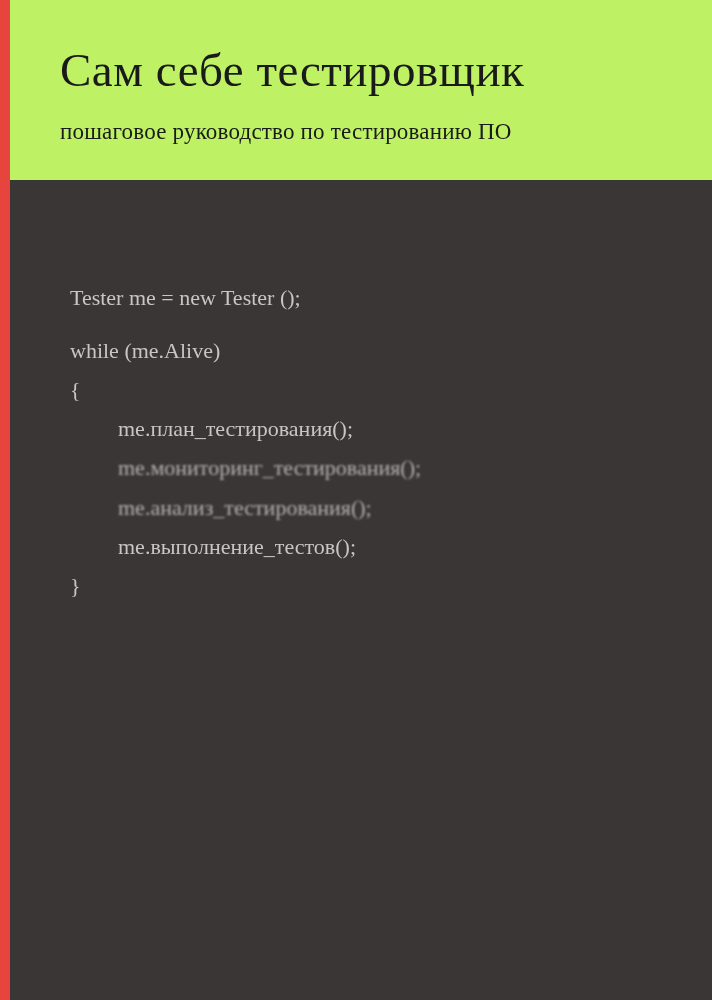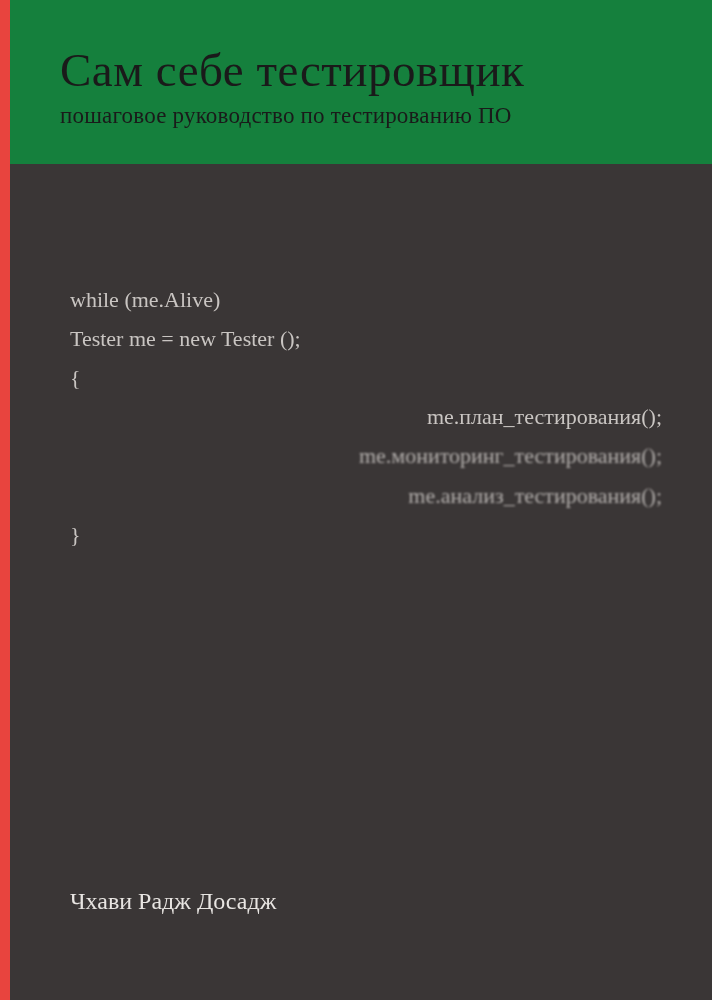--- a/index.html
+++ b/index.html
@@ -20,34 +20,34 @@
       background: #e8443e;
       flex-shrink: 0;
     }
     .content {
       flex: 1;
       display: flex;
       flex-direction: column;
     }
     .header {
       padding: 45px 50px 35px 50px;
-      background: #15803d;
+      background: #bef264;
     }
     .title {
       font-size: 47px;
       font-weight: 400;
       color: #1a1a1a;
       letter-spacing: 0.5px;
       line-height: 1.1;
     }
     .subtitle {
       font-size: 23px;
       font-weight: 400;
       color: #1a1a1a;
-      margin-top: 6px;
+      margin-top: 22px;
       letter-spacing: 0.2px;
     }
     .code-block {
       flex: 1;
       background: #3a3636;
       padding: 100px 50px 50px 60px;
       color: #c9c5c2;
       font-family: Georgia, 'Times New Roman', serif;
       font-size: 22px;
       line-height: 1.6;
@@ -55,21 +55,20 @@
     }
     .code-line {
       margin-bottom: 4px;
       white-space: nowrap;
     }
     .code-line.spaced {
       margin-top: 18px;
     }
     .indent {
       padding-left: 48px;
-      text-align: right;
     }
     .blurred {
       filter: blur(1.2px);
       opacity: 0.85;
     }
     .author {
       position: absolute;
       bottom: 80px;
       left: 60px;
       font-size: 24px;
@@ -82,23 +81,23 @@
 
 <div class="spine"></div>
 
 <div class="content">
   <div class="header">
     <div class="title">Сам себе тестировщик</div>
     <div class="subtitle">пошаговое руководство по тестированию ПО</div>
   </div>
 
   <div class="code-block">
+    <div class="code-line">Tester me = new Tester ();</div>
     <div class="code-line spaced">while (me.Alive)</div>
-    <div class="code-line">Tester me = new Tester ();</div>
     <div class="code-line">{</div>
     <div class="code-line indent">me.план_тестирования();</div>
     <div class="code-line indent blurred">me.мониторинг_тестирования();</div>
     <div class="code-line indent blurred">me.анализ_тестирования();</div>
+    <div class="code-line indent">me.выполнение_тестов();</div>
     <div class="code-line">}</div>
 
-    <div class="author">Чхави Радж Досадж</div>
   </div>
 </div>
 
 </body></html>

